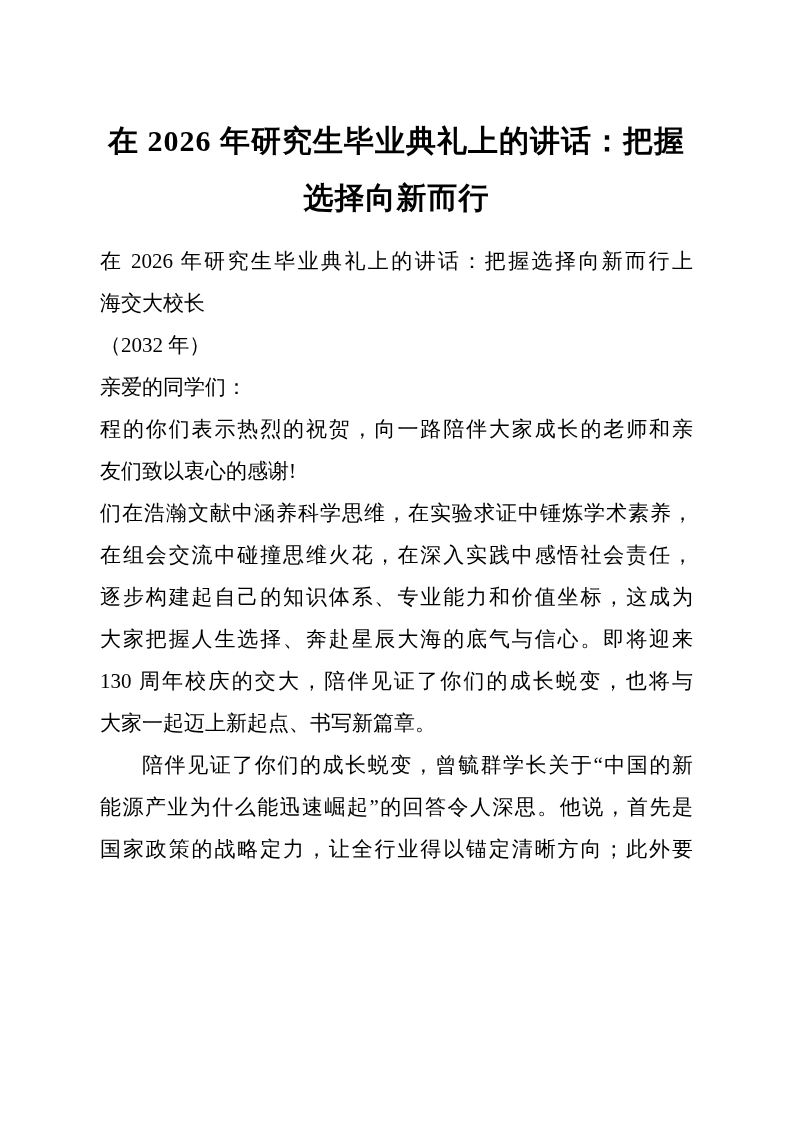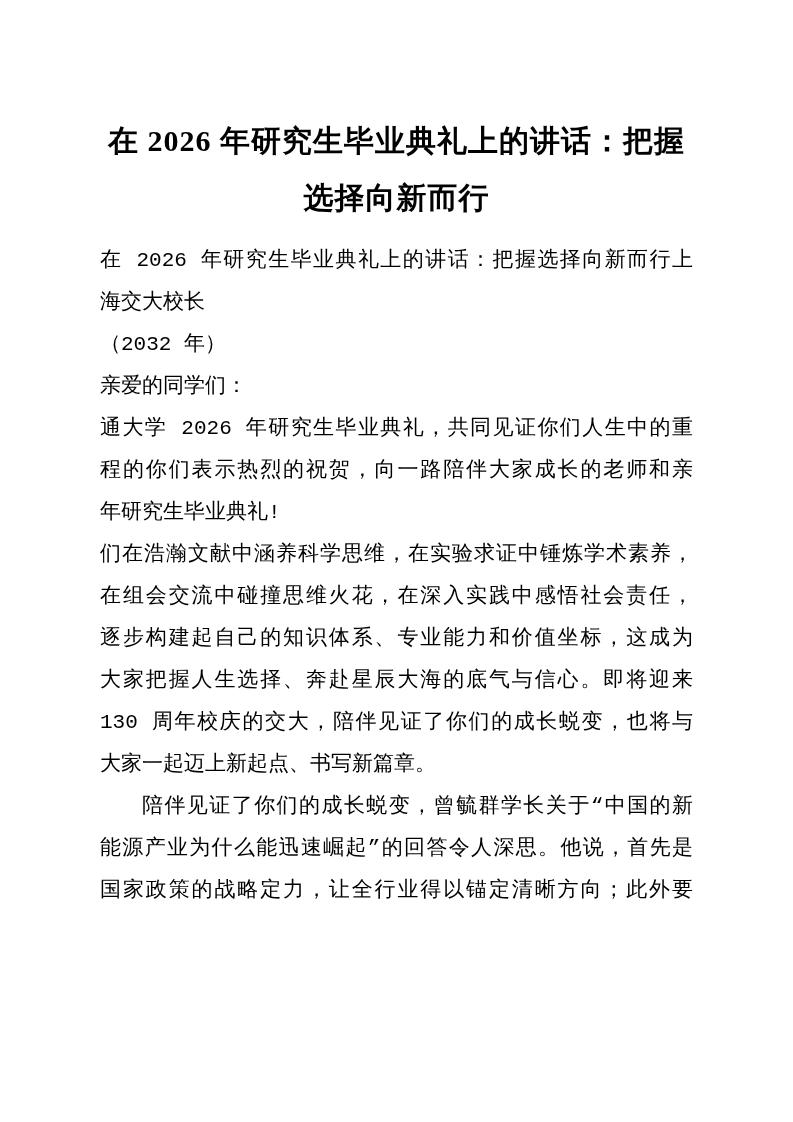--- a/index.html
+++ b/index.html
@@ -26,21 +26,20 @@
   .doc-body {
     margin-top: 14px;
     font-size: 21px;
     line-height: 42px;
   }
   .para { margin: 0; }
   .line {
     display: block;
     text-align: justify;
     text-align-last: left;
-    font-family: Liberation Mono, monospace;
   }
   .line.full { text-align-last: justify; }
   .line.indent { text-indent: 42px; }
 </style>
 </head>
 <body>
 
 <div class="page">
 
   <h1 class="doc-title">
@@ -57,23 +56,22 @@
 
     <div class="para">
       <span class="line">（2032 年）</span>
     </div>
 
     <div class="para">
       <span class="line">亲爱的同学们：</span>
     </div>
 
     <div class="para">
-      <span class="line full">通大学 2026 年研究生毕业典礼，共同见证你们人生中的重</span>
       <span class="line full">程的你们表示热烈的祝贺，向一路陪伴大家成长的老师和亲</span>
-      <span class="line">年研究生毕业典礼!</span>
+      <span class="line">友们致以衷心的感谢!</span>
     </div>
 
     <div class="para">
       <span class="line full">们在浩瀚文献中涵养科学思维，在实验求证中锤炼学术素养，</span>
       <span class="line full">在组会交流中碰撞思维火花，在深入实践中感悟社会责任，</span>
       <span class="line full">逐步构建起自己的知识体系、专业能力和价值坐标，这成为</span>
       <span class="line full">大家把握人生选择、奔赴星辰大海的底气与信心。即将迎来</span>
       <span class="line full">130 周年校庆的交大，陪伴见证了你们的成长蜕变，也将与</span>
       <span class="line">大家一起迈上新起点、书写新篇章。</span>
     </div>

